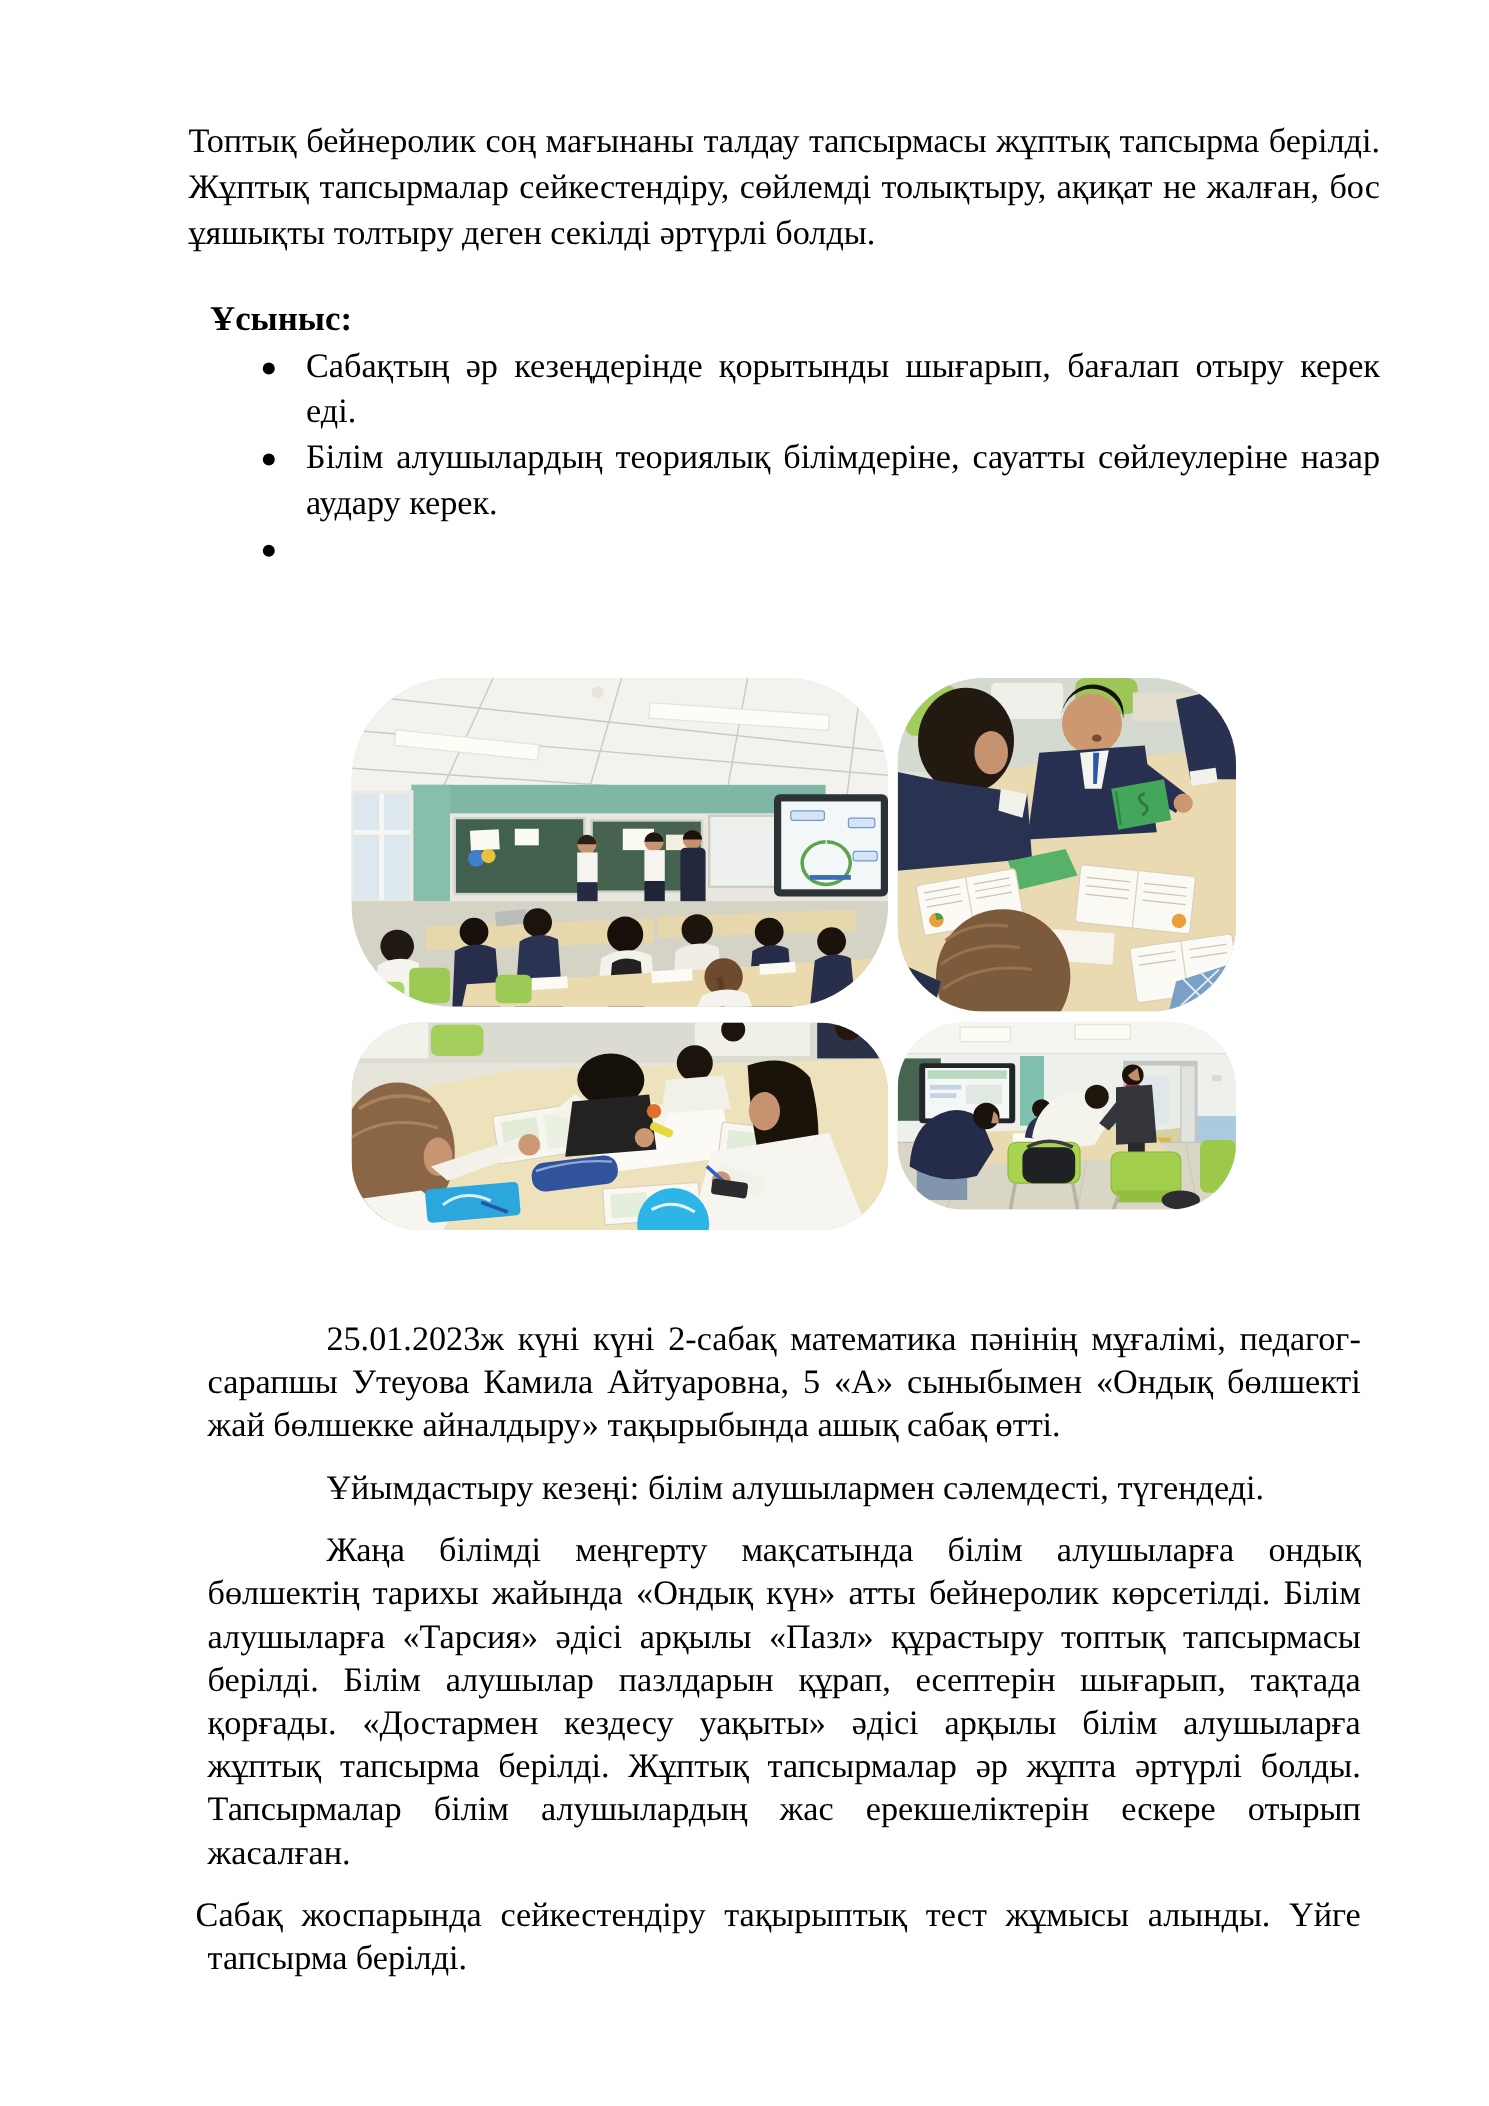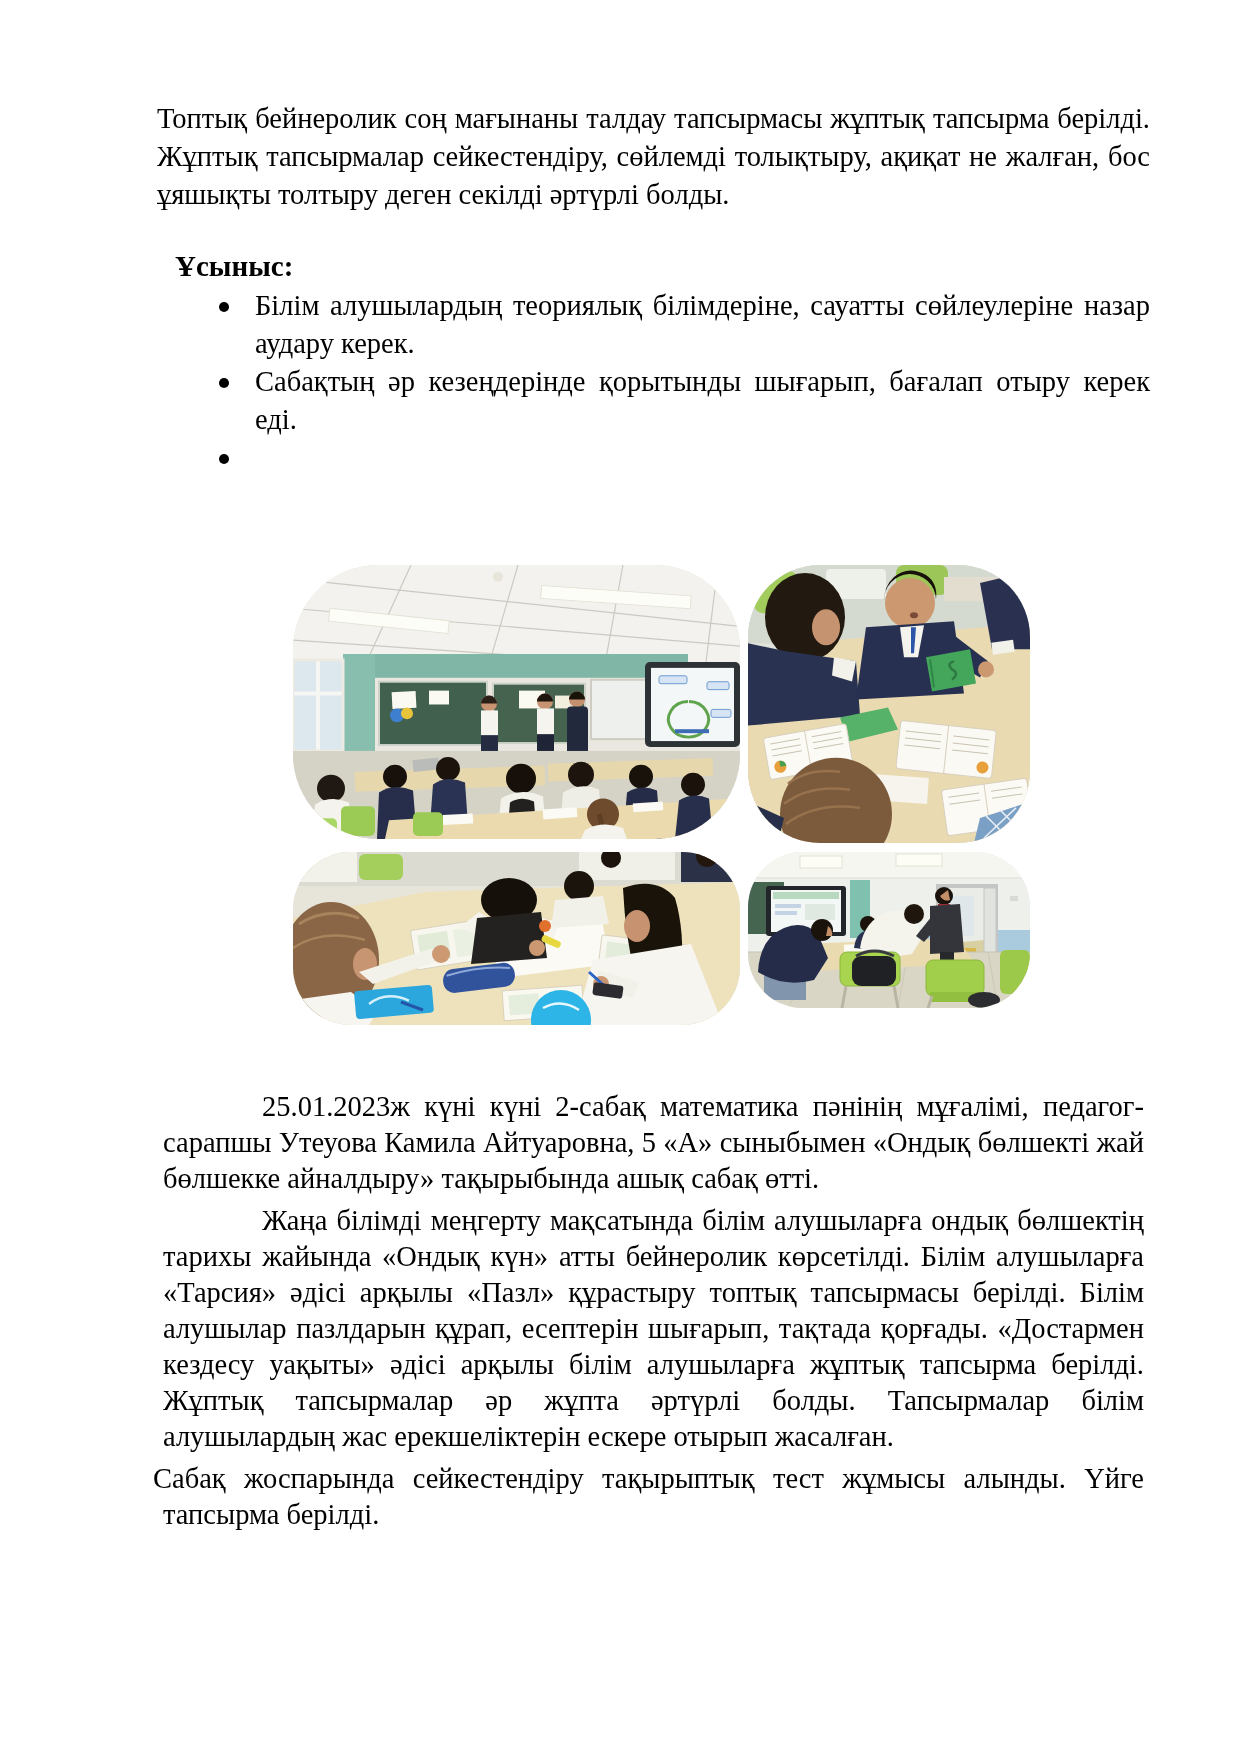--- a/index.html
+++ b/index.html
@@ -28,42 +28,42 @@
   }
   #photo-collage { position:absolute; left:293px; top:565px; width:737px; height:460px; }
   .photo { position:absolute; overflow:hidden; background:#e8e6df; }
   .photo svg { display:block; width:100%; height:100%; }
   #photo-1 { left:0;   top:3;   width:447px; height:274px; border-radius:85px; }
   #photo-2 { left:455px; top:0; width:282px; height:278px; border-radius:72px; }
   #photo-3 { left:0;   top:287px; width:447px; height:173px; border-radius:58px; }
   #photo-4 { left:455px; top:287px; width:282px; height:156px; border-radius:55px; }
   #lower-block { position:absolute; left:157px; top:1083px; width:993px; }
   #lower-block p {
-    margin:6px; font-size:28.5px; line-height:36px; text-align:justify;
+    margin:16px; font-size:28.5px; line-height:36px; text-align:justify;
     text-indent:99px;
   }
   #lower-block p.no-indent { text-indent:-10px; }
 </style>
 </head>
 <body>
 
 <div>
 
   <p id="intro-para" class="para">Топтық бейнеролик соң мағынаны талдау тапсырмасы жұптық тапсырма берілді. Жұптық тапсырмалар  сейкестендіру, сөйлемді толықтыру, ақиқат не жалған, бос ұяшықты толтыру деген секілді әртүрлі болды.</p>
 
   <h3 id="recommendation-heading">Ұсыныс:</h3>
 
   <div id="bullet-list">
     <div class="bullet-item">
       <span class="bullet-dot"></span>
-      <span>Білім алушылардың теориялық білімдеріне, сауатты сөйлеулеріне назар аудару керек.</span>
+      <span>Сабақтың әр кезеңдерінде қорытынды шығарып, бағалап отыру керек еді.</span>
     </div>
     <div class="bullet-item">
       <span class="bullet-dot"></span>
-      <span>Сабақтың әр кезеңдерінде қорытынды шығарып, бағалап отыру керек еді.</span>
+      <span>Білім алушылардың теориялық білімдеріне, сауатты сөйлеулеріне назар аудару керек.</span>
     </div>
     <div class="bullet-item">
       <span class="bullet-dot"></span>
     </div>
   </div>
 
   <div id="photo-collage">
 
     <div id="photo-1" class="photo" role="img" aria-label="Ашық сабақ: сынып бөлмесінің жалпы көрінісі — оқушылар партада, тақта мен интерактивті экран алдында оқушылар жауап беруде">
       <svg viewBox="0 0 447 277" preserveAspectRatio="none">
@@ -367,17 +367,18 @@
             <line x1="230" y1="144" x2="234" y2="156"></line>
         </g>
         <rect x="252" y="98" width="30" height="44" rx="6" fill="#9cc94a"></rect>
         <ellipse cx="236" cy="148" rx="16" ry="8" fill="#2c2d31"></ellipse>
       </svg>
     </div>
   </div>
 
   <div id="lower-block">
     <p>25.01.2023ж күні күні 2-сабақ математика пәнінің мұғалімі, педагог-сарапшы Утеуова Камила Айтуаровна, 5 «А» сыныбымен «Ондық бөлшекті жай бөлшекке айналдыру» тақырыбында ашық сабақ өтті.</p>
+    <p>Ұйымдастыру кезеңі: білім алушылармен сәлемдесті, түгендеді.</p>
     <p>Жаңа білімді меңгерту мақсатында білім алушыларға ондық бөлшектің тарихы жайында «Ондық күн» атты бейнеролик көрсетілді.  Білім алушыларға «Тарсия» әдісі арқылы «Пазл» құрастыру топтық тапсырмасы берілді. Білім алушылар пазлдарын құрап, есептерін шығарып, тақтада қорғады. «Достармен кездесу уақыты» әдісі арқылы білім алушыларға жұптық тапсырма берілді. Жұптық тапсырмалар әр жұпта әртүрлі болды. Тапсырмалар  білім алушылардың жас ерекшеліктерін ескере отырып жасалған.</p>
     <p class="no-indent">Сабақ жоспарында сейкестендіру тақырыптық тест жұмысы алынды. Үйге тапсырма берілді.</p>
   </div>
 
 </div>
 
 </body></html>

